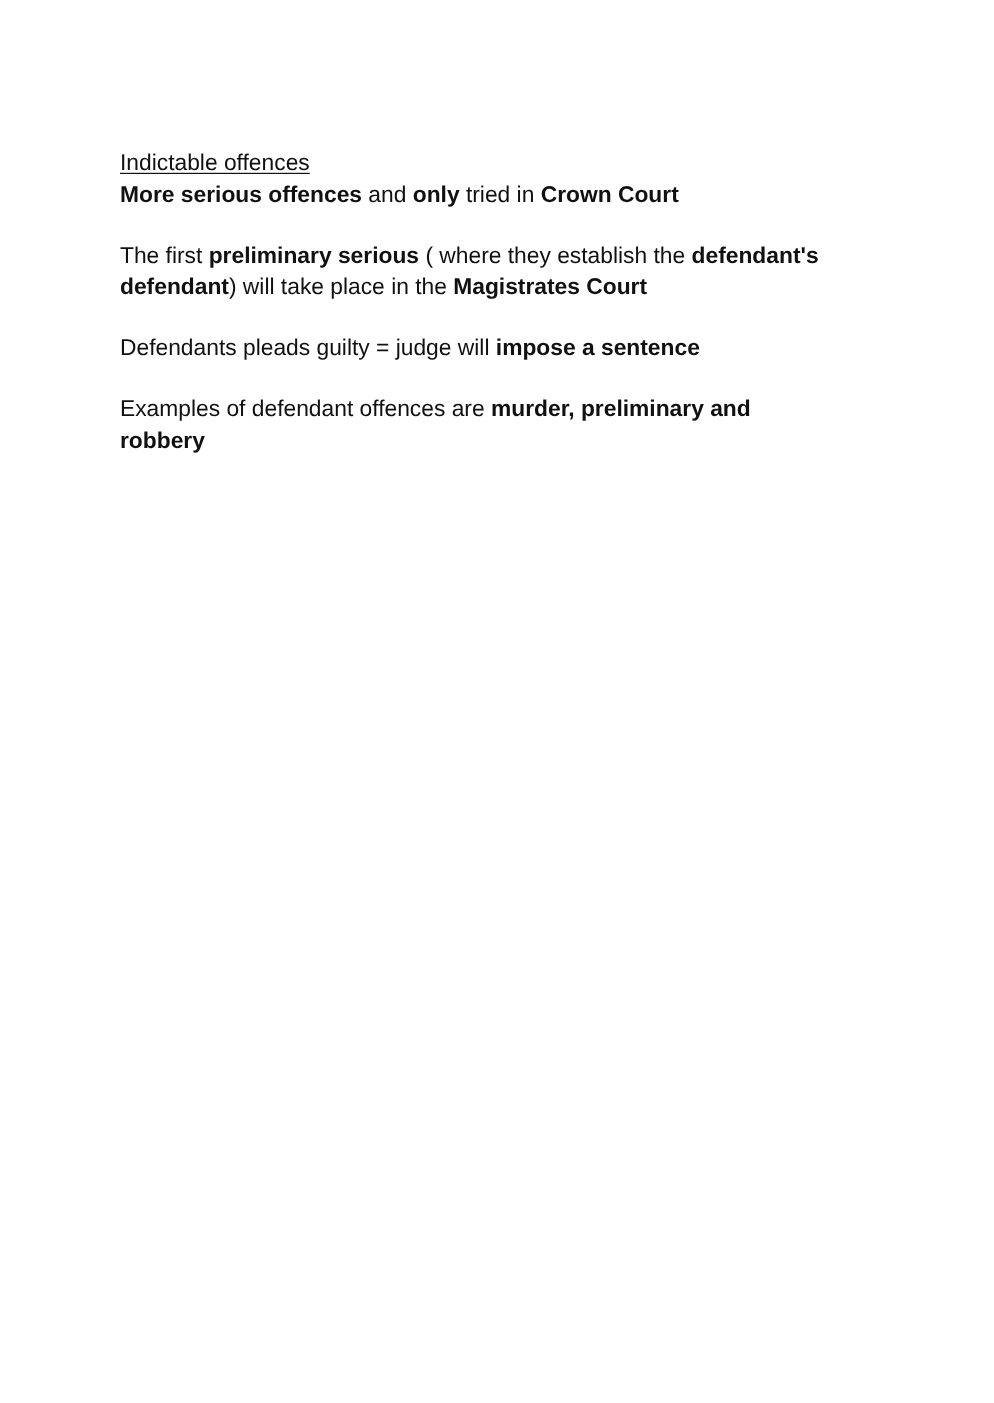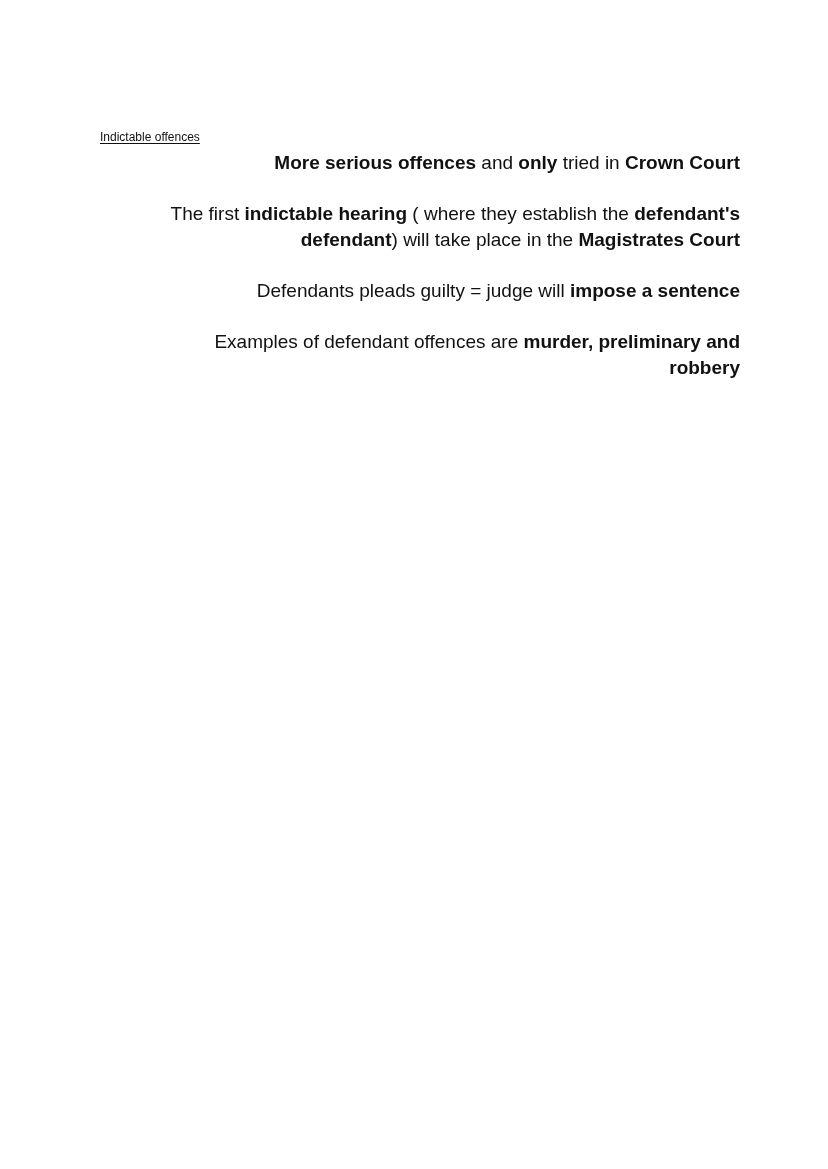--- a/index.html
+++ b/index.html
@@ -15,46 +15,45 @@
       font-family: "Liberation Sans", sans-serif;
       color: #111111;
     }
     .page {
       position: absolute;
       left: 100px;
       top: 124px;
       width: 640px;
     }
     .title {
-      font-size: 12px;
+      font-size: 19px;
       line-height: 26px;
       text-decoration: underline;
       text-underline-offset: 2px;
       text-decoration-thickness: 1px;
       margin: 0;
       font-weight: normal;
     }
     .para {
       font-size: 19px;
       line-height: 26px;
       margin: 0 0 25px 0;
       white-space: normal;
-      text-align: right;
     }
     .para.first {
       margin-top: 0;
     }
     .seg.bold {
       font-weight: bold;
     }
   </style>
 </head>
 <body>
 
 <div class="page">
   <h1 class="title">Indictable offences</h1>
   <div id="paragraphs">
       <p class="para first"><span class="seg bold">More serious offences</span><span class="seg"> and </span><span class="seg bold">only</span><span class="seg"> tried in </span><span class="seg bold">Crown Court</span></p>
-      <p class="para"><span class="seg">The first </span><span class="seg bold">indictable hearing</span><span class="seg"> ( where they establish the </span><span class="seg bold">defendant's</span><br><span class="seg bold">defendant</span><span class="seg">) will take place in the </span><span class="seg bold">Magistrates Court</span></p>
+      <p class="para"><span class="seg">The first </span><span class="seg bold">preliminary serious</span><span class="seg"> ( where they establish the </span><span class="seg bold">defendant's</span><br><span class="seg bold">defendant</span><span class="seg">) will take place in the </span><span class="seg bold">Magistrates Court</span></p>
       <p class="para"><span class="seg">Defendants pleads guilty = judge will </span><span class="seg bold">impose a sentence</span></p>
       <p class="para"><span class="seg">Examples of defendant offences are </span><span class="seg bold">murder, preliminary and</span><br><span class="seg bold">robbery</span></p>
     </div>
 </div>
 
 </body></html>

